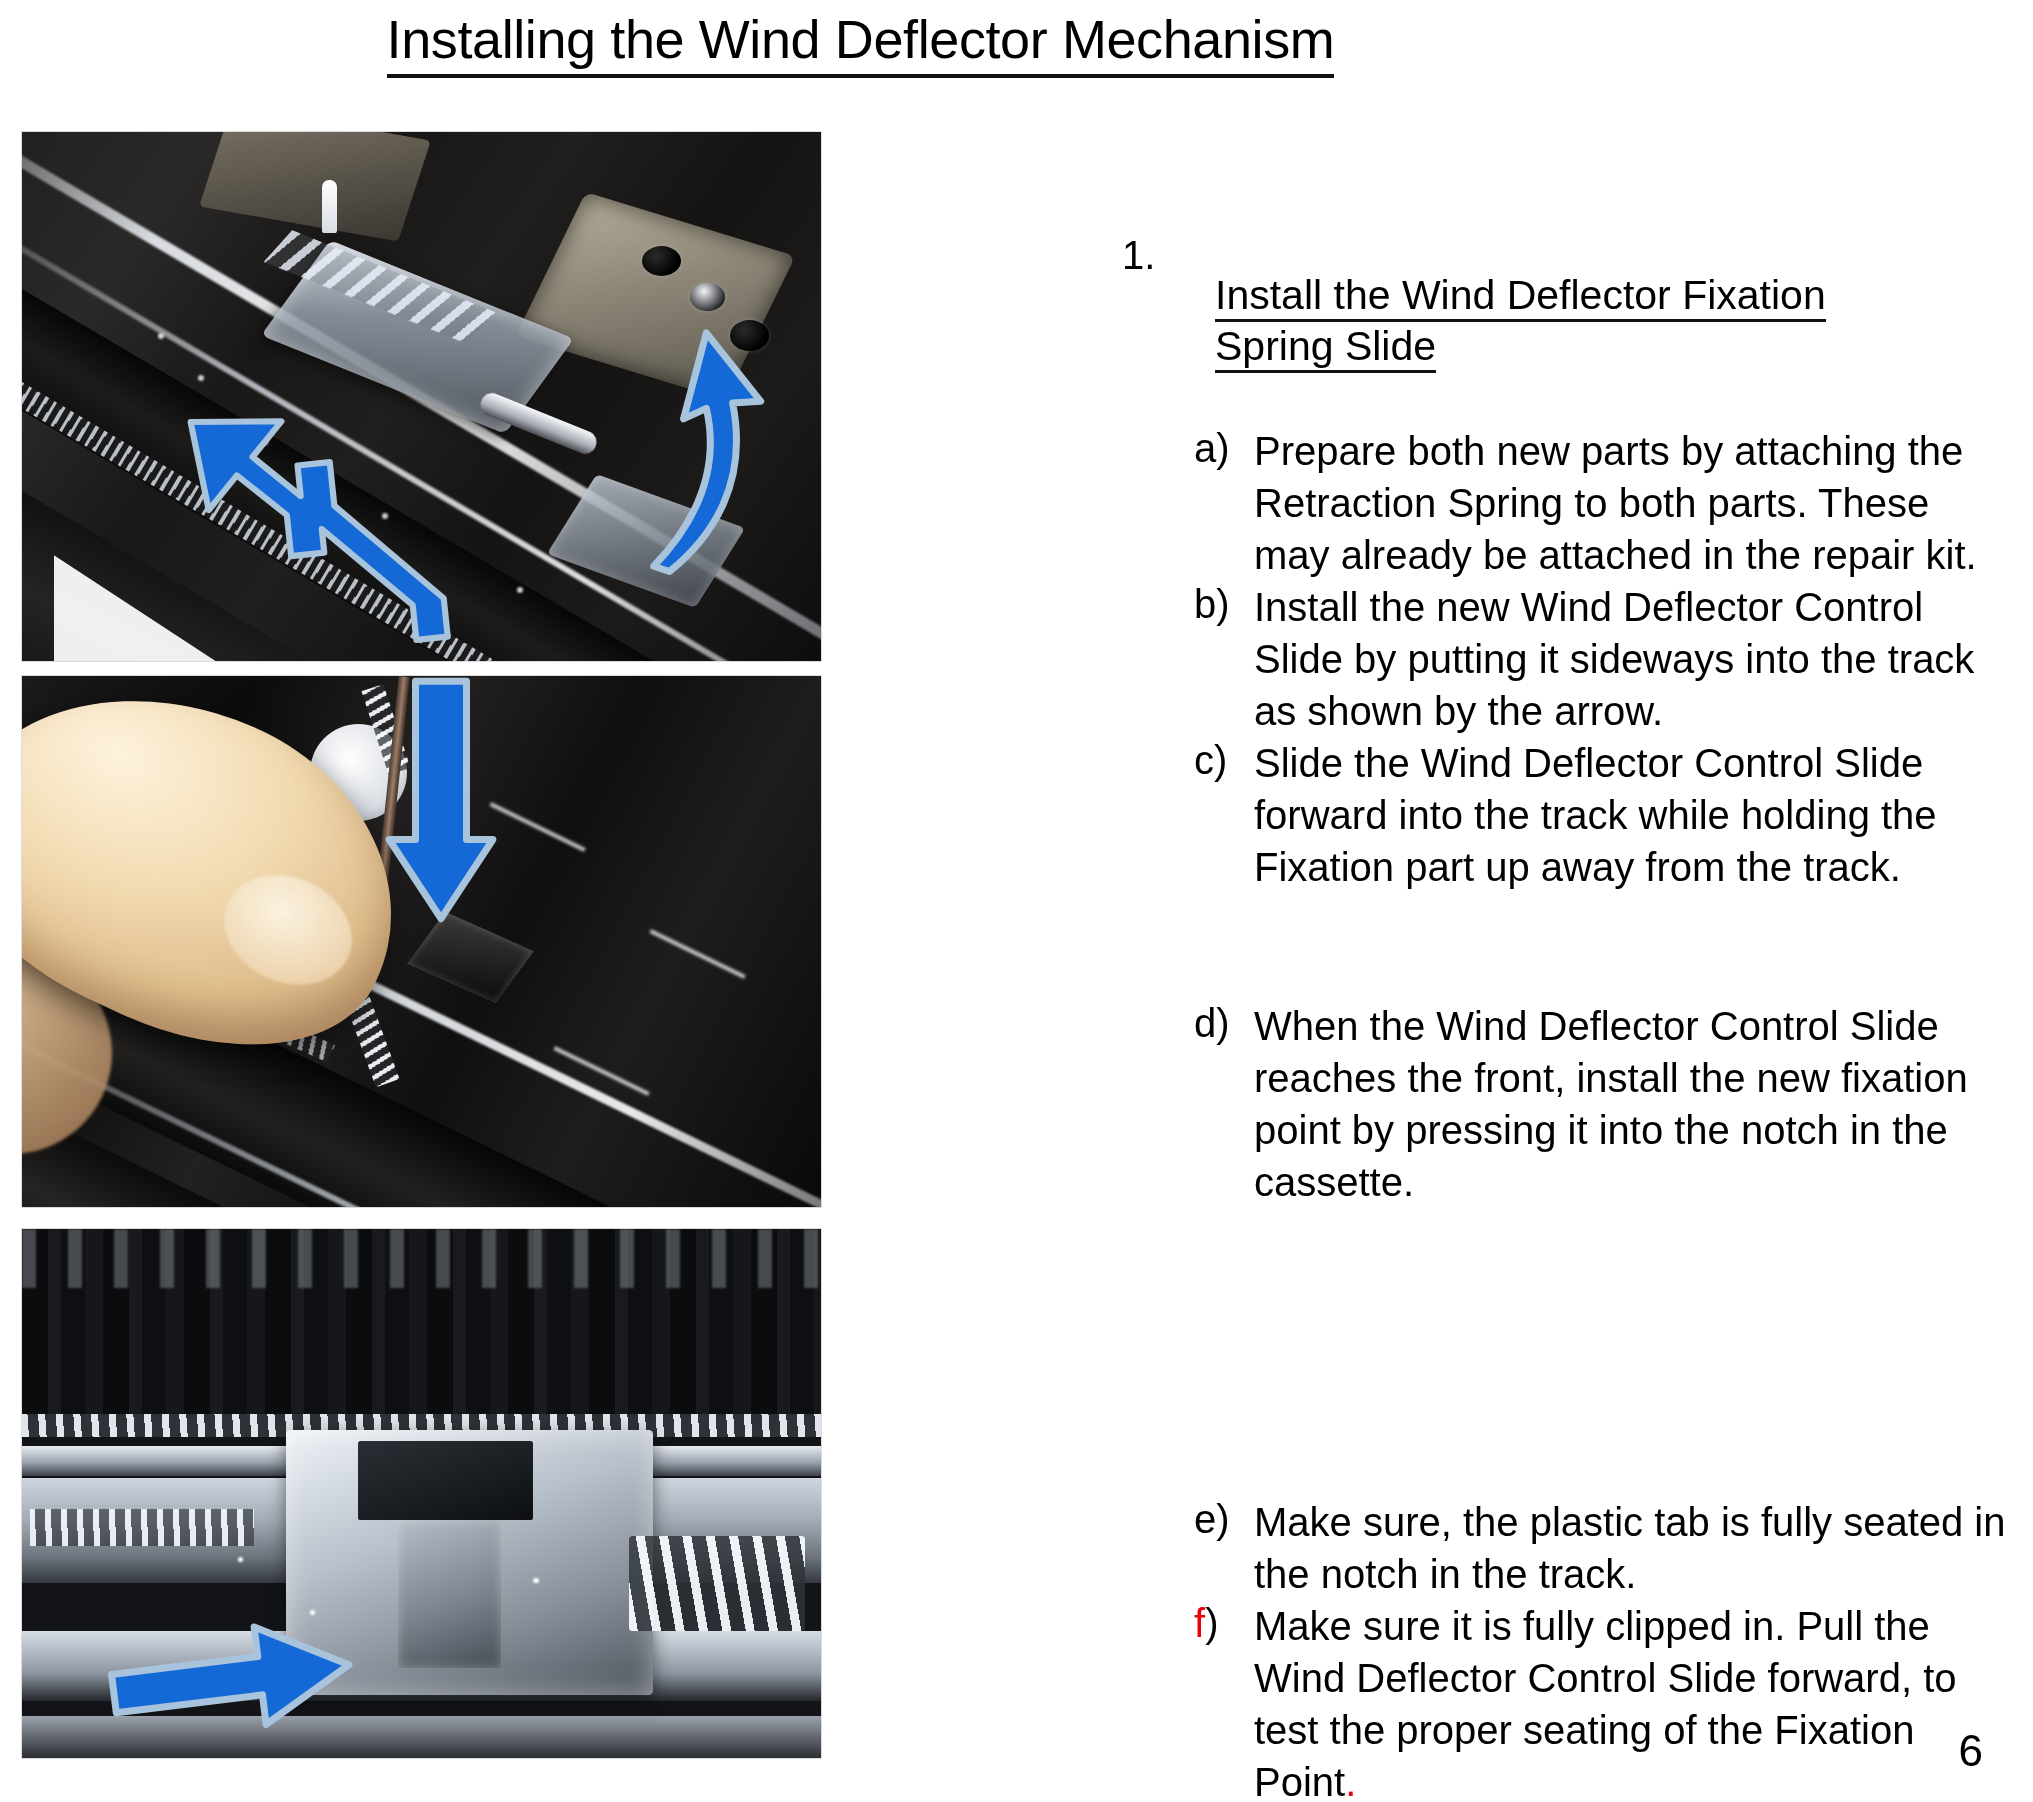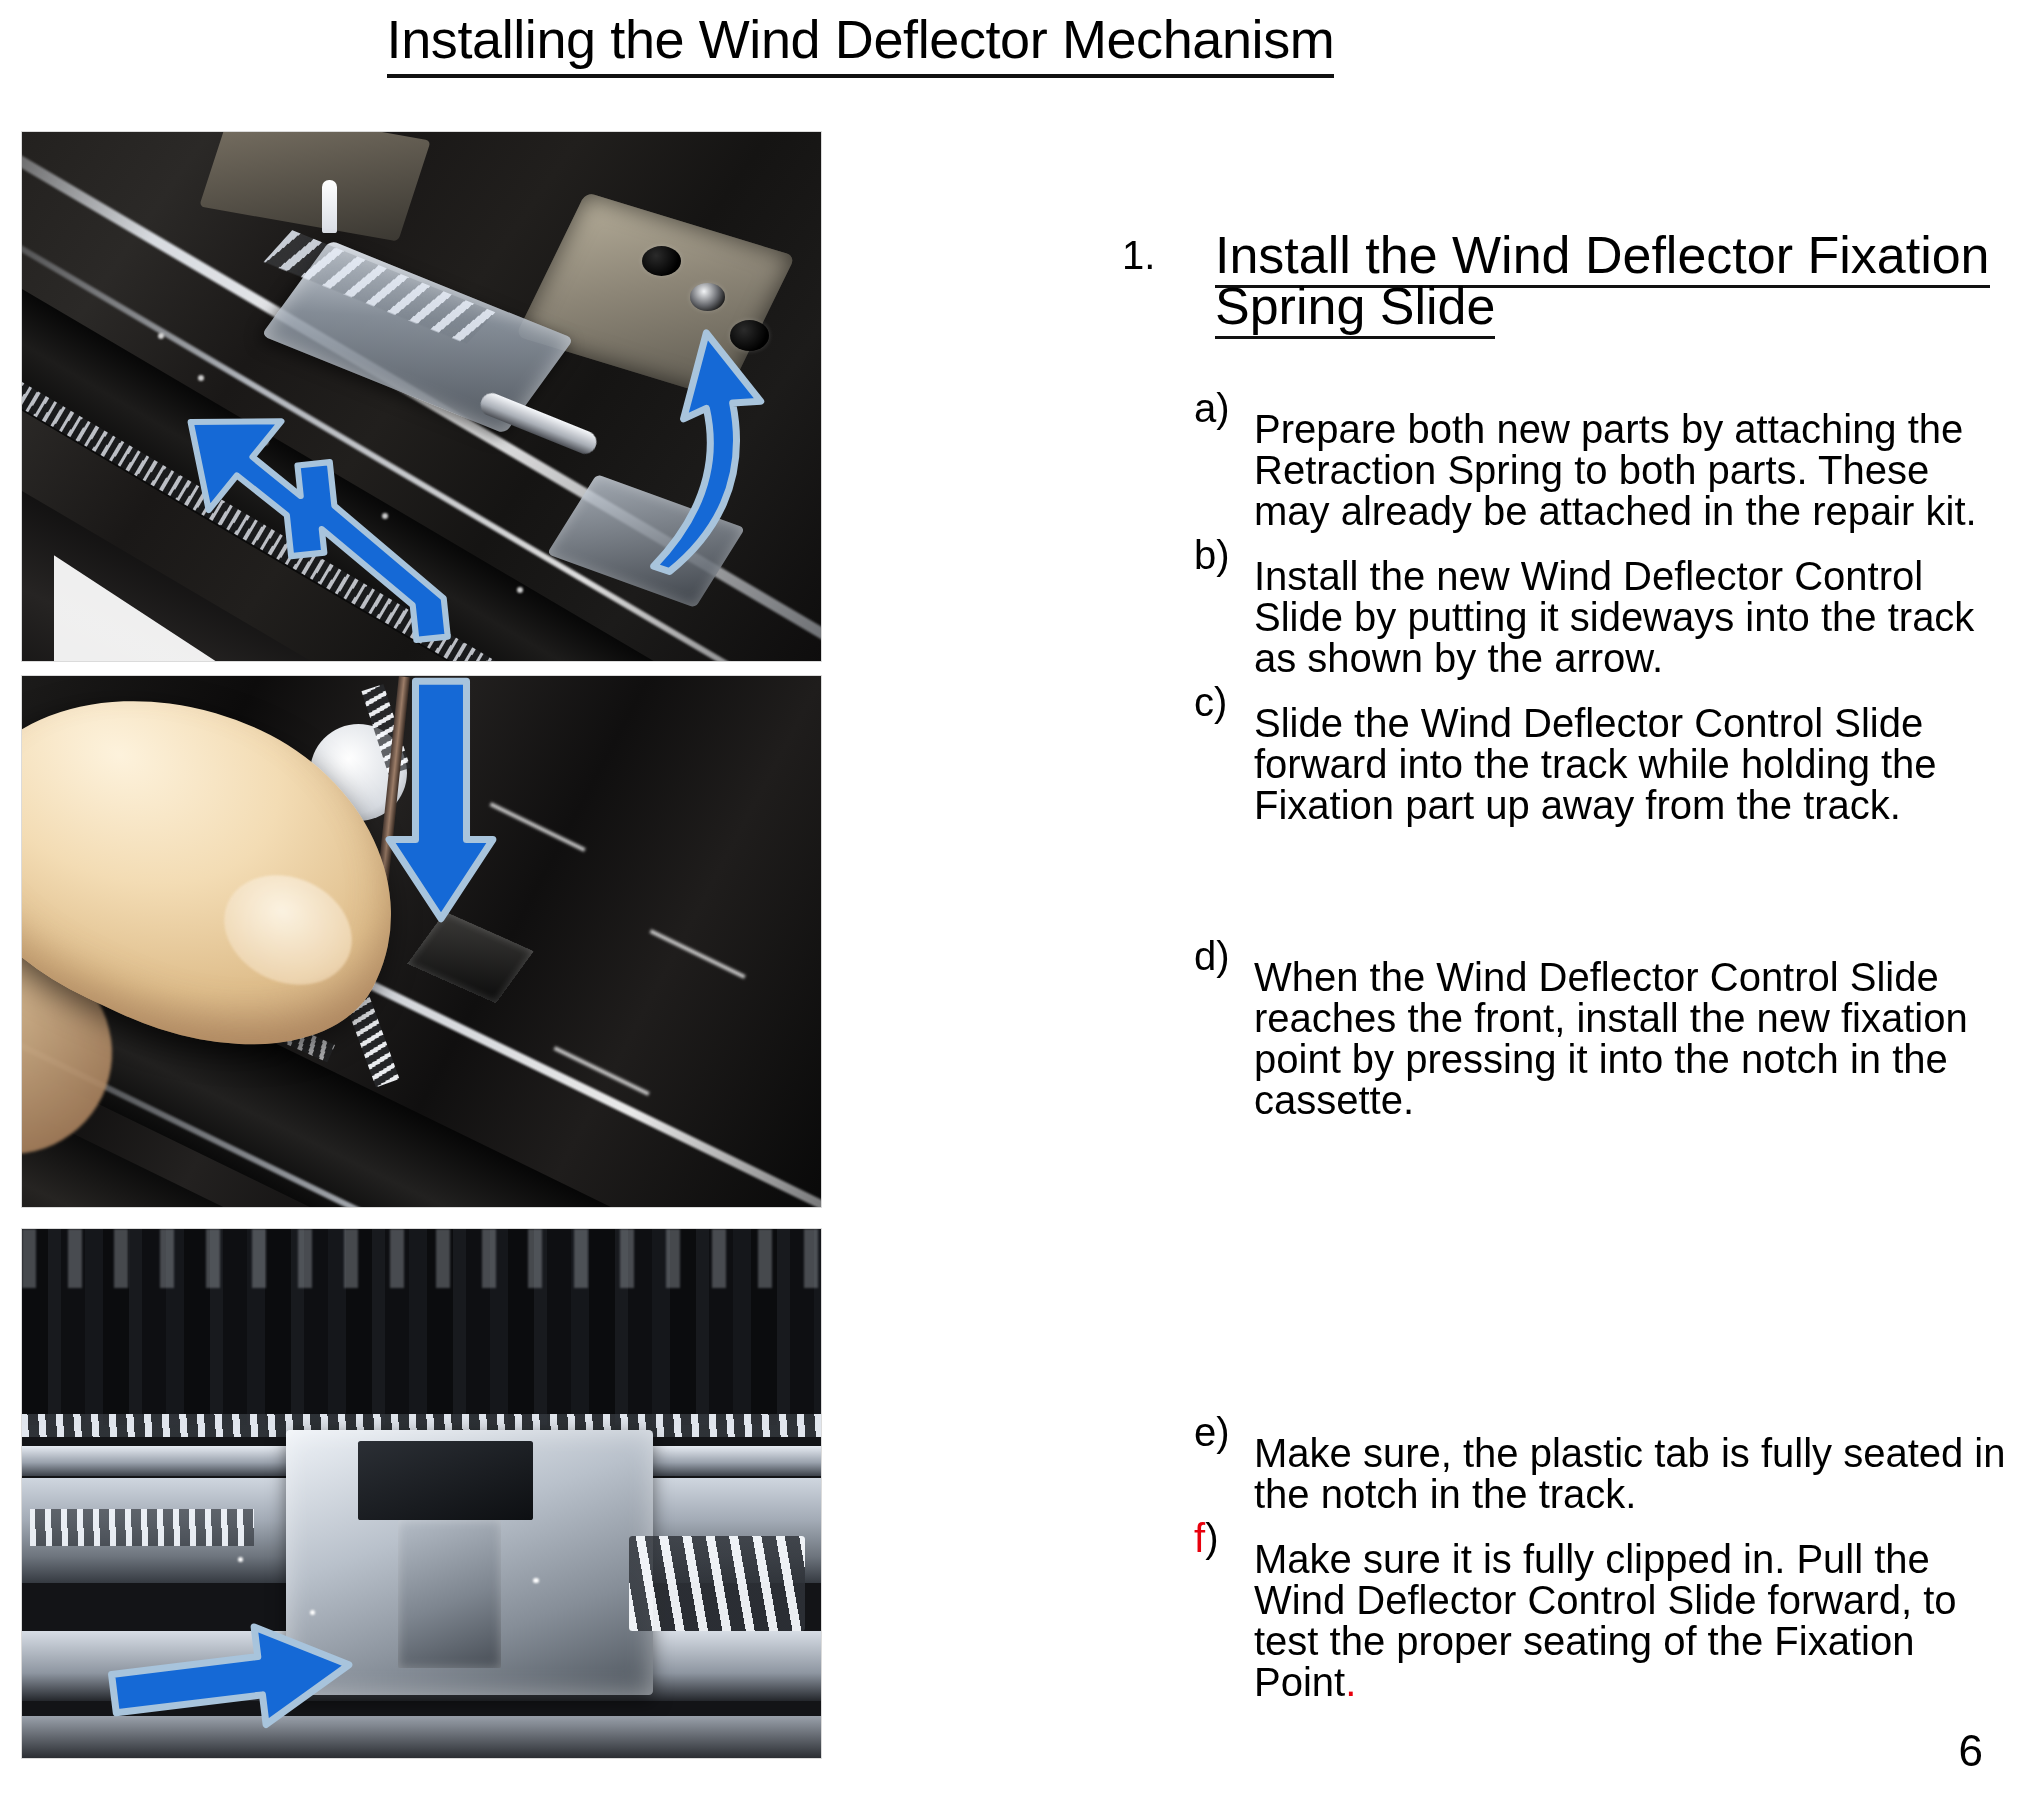--- a/index.html
+++ b/index.html
@@ -327,23 +327,24 @@
     display: flex;
     align-items: flex-start;
   }
   .step-num {
     width: 93px;
     flex: 0 0 93px;
     font-size: 40px;
     line-height: 50px;
   }
   .step-heading {
-    font-size: 52px;
+    font-size: 41px;
     line-height: 51px;
     font-weight: 400;
+    margin-top: 40px;
   }
   .step-heading span.ul {
     border-bottom: 3.5px solid #111;
     display: inline;
     padding-bottom: 0.9px;
   }
   .step-heading .hl { display: block; }
 
   .sublist { margin-top: 53px; }
   .sub {
@@ -354,23 +355,22 @@
   .sub-marker {
     flex: 0 0 60px;
     width: 60px;
     font-size: 40px;
     line-height: 47px;
     text-align: left;
   }
   .sub-marker.red-letter .ltr { color: #e8000d; }
   .sub-text {
     font-size: 40px;
-    line-height: 41px;
+    line-height: 52px;
     width: 755px;
-    margin-top: 24px;
   }
   .sub-text .red { color: #e8000d; }
 
   .gap-1 { height: 107px; }
   .gap-2 { height: 288px; }
 
   
   #page-number {
     position: absolute;
     right: 51px; bottom: 29px;

